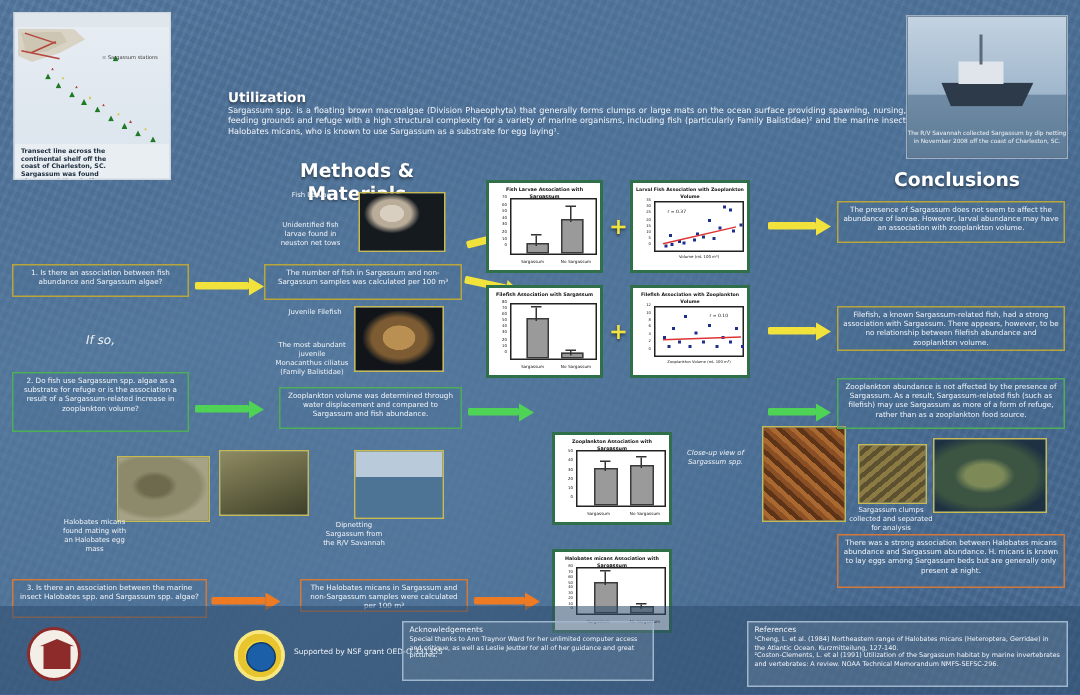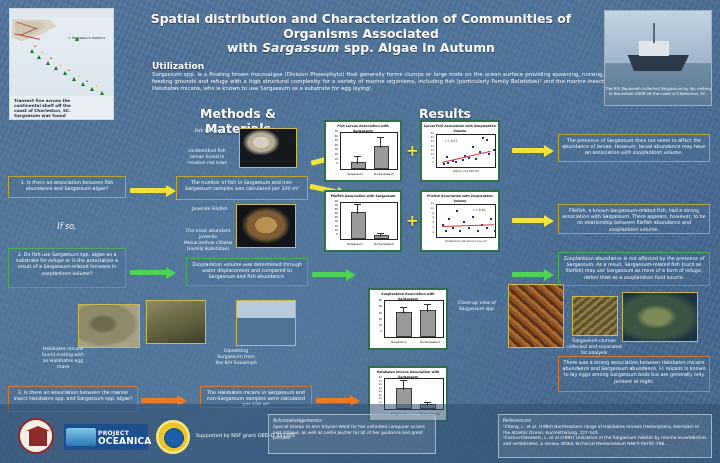--- a/index.html
+++ b/index.html
@@ -147,24 +147,20 @@
   .foot-h{font-size:5px;font-weight:normal;margin-bottom:1px;}
   .foot-b{font-size:4.3px;line-height:5.6px;}
 
   .lbl{position:absolute;color:#eef2f7;}
 </style>
 </head>
 <body>
 
 <div id="poster">
 
-  <div id="title-main">
-    <span>Spatial distribution and Characterization of Communities of Organisms Associated</span><br>
-    <span>with </span><i>Sargassum</i><span> spp. Algae in Autumn</span>
-  </div>
 
   <div id="map-card">
     <div id="map-top"></div>
     <div id="map-sea"></div>
     <div id="map-land"></div>
     <div id="map-land2"></div>
     <div class="roadl" style="left:6px;top:16px;width:22px;transform:rotate(18deg);"></div>
     <div class="roadl" style="left:10px;top:22px;width:18px;transform:rotate(-24deg);"></div>
     <div class="roadl" style="left:4px;top:27px;width:26px;transform:rotate(12deg);"></div>
     <div class="mapdot" style="left:65px;top:28px;"></div>
@@ -278,21 +274,20 @@
   </div>
   <div class="arrow ag" style="left:312px;top:272px;width:44px;">
     <div class="shaft" style="width:34px;"></div>
       <div class="head" style="left:34px;"></div>
   </div>
   <div class="arrow ao" style="left:316px;top:398px;width:44px;">
     <div class="shaft" style="width:34px;"></div>
       <div class="head" style="left:34px;"></div>
   </div>
 
-  <div class="sec-h" id="h-results">Results</div>
 
   <div class="chart-card" style="left:324px;top:120px;width:78px;height:62px;">
     <div class="ch-title" style="font-size:3.2px;">Fish Larvae Association with Sargassum</div>
     <div class="plot boxed" style="left:14px;top:10px;width:58px;height:38px;position:absolute;background:#fff;">
       <div class="bar" style="left:10px;width:13px;height:5px;"></div>
       <div class="ebar" style="left:16px;bottom:5px;height:7px;"></div>
       <div class="ecap" style="left:13px;bottom:12px;width:7px;"></div>
       <div class="bar" style="left:33px;width:13px;height:21px;"></div>
       <div class="ebar" style="left:39px;bottom:21px;height:10px;"></div>
       <div class="ecap" style="left:36px;bottom:31px;width:7px;"></div>
@@ -410,20 +405,21 @@
 
   <div class="photo" style="left:572px;top:296px;width:46px;height:40px;background:#4a3a22;">
     <div class="inner" style="background:repeating-linear-gradient(140deg,#8c7a44 0 3px,#5c5230 3px 6px);"></div>
   </div>
   <div class="ph-label" style="left:566px;top:338px;width:56px;">Sargassum clumps collected and separated for analysis</div>
 
   <div class="photo" style="left:622px;top:292px;width:76px;height:50px;background:#27405a;">
     <div class="inner" style="background:radial-gradient(ellipse at 45% 50%,#7d8a58 0 22%,#3c5442 35% 60%,#1d3142 80% 100%);"></div>
   </div>
 
+  <div class="sec-h" id="h-conclusions">Conclusions</div>
 
   <div class="arrow ay" style="left:512px;top:148px;width:42px;">
     <div class="shaft" style="width:32px;"></div>
       <div class="head" style="left:32px;"></div>
   </div>
   <div class="tbox" style="left:558px;top:134px;width:152px;height:28px;">
     <span>The presence of Sargassum does not seem to affect the abundance of larvae. However, larval abundance may have an association with zooplankton volume.</span>
   </div>
 
   <div class="arrow ay" style="left:512px;top:218px;width:42px;">
@@ -446,25 +442,20 @@
     <span>There was a strong association between Halobates micans abundance and Sargassum abundance. H. micans is known to lay eggs among Sargassum beds but are generally only present at night.</span>
   </div>
 
   <div id="bottom-bar"></div>
 
   <div class="logo" id="logo-cofc">
     <div class="roof"></div>
     <div class="bld"></div>
   </div>
 
-  <div class="logo" id="logo-oceanica">
-    <div class="wave"></div>
-    <div class="t1">PROJECT</div>
-    <div class="t2">OCEANICA</div>
-  </div>
 
   <div class="logo" id="logo-nsf">
     <div class="globe"></div>
   </div>
 
   <div id="nsf-text">Supported by NSF grant OED-O 331355</div>
 
   <div class="foot-card" style="left:268px;top:414px;width:168px;height:40px;">
     <div class="foot-h">Acknowledgements</div>
     <div class="foot-b">Special thanks to Ann Traynor Ward for her unlimited computer access and critique, as well as Leslie Jeutter for all of her guidance and great pictures.</div>

